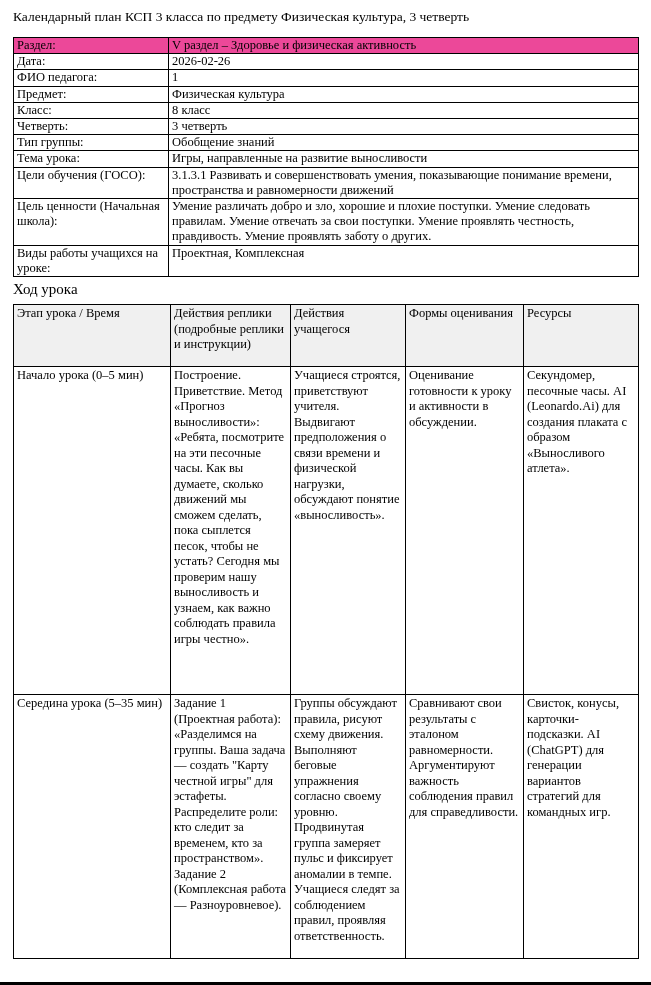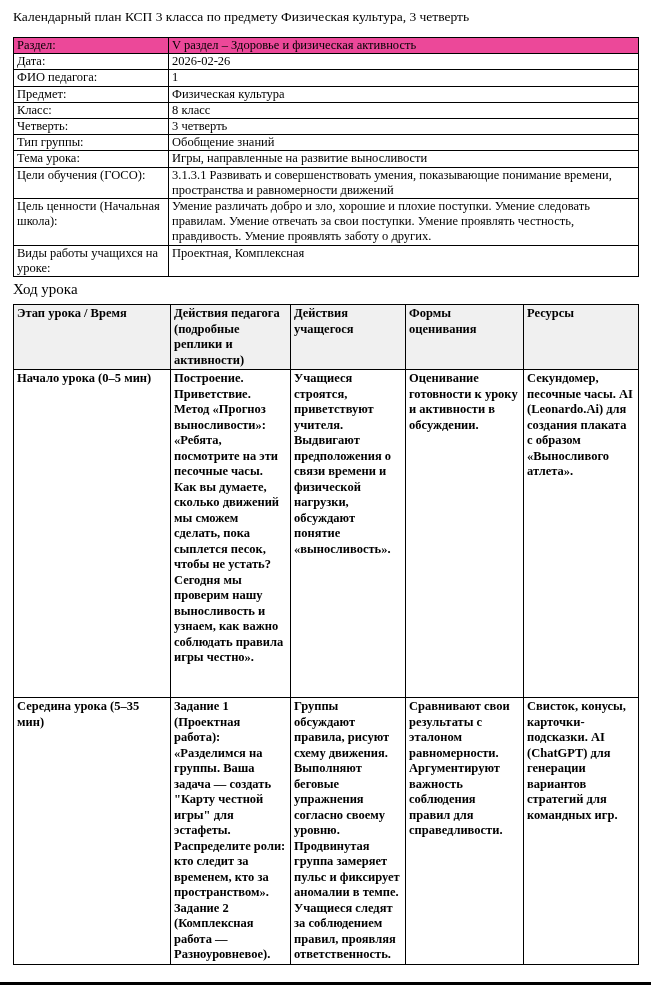--- a/index.html
+++ b/index.html
@@ -44,21 +44,21 @@
     margin: 5px 0 7px 0;
   }
   .lesson-table th,
   .lesson-table td {
     border: 1px solid #000;
     font-size: 12.5px;
     line-height: 15.5px;
     padding: 1px 3px 1px 3px;
     vertical-align: top;
     text-align: left;
-    font-weight: bold;
+    font-weight: normal;
     overflow: hidden;
   }
   .lesson-table thead tr { height: 62px; }
   .lesson-table thead th { background: #f0f0f0; }
   .lesson-table tbody tr.row-start  { height: 328px; }
   .lesson-table tbody tr.row-middle { height: 264px; }
   .page-cut {
     position: absolute;
     left: 0;
     bottom: 0;
@@ -133,21 +133,21 @@
     <colgroup>
       <col style="width:157px">
       <col style="width:120px">
       <col style="width:115px">
       <col style="width:118px">
       <col style="width:115px">
     </colgroup>
     <thead>
       <tr>
         <th>Этап урока / Время</th>
-        <th>Действия педагога (подробные реплики и активности)</th>
+        <th>Действия реплики (подробные реплики и инструкции)</th>
         <th>Действия учащегося</th>
         <th>Формы оценивания</th>
         <th>Ресурсы</th>
       </tr>
     </thead>
     <tbody>
       <tr class="row-start">
         <td>Начало урока (0–5 мин)</td>
         <td>Построение. Приветствие. Метод «Прогноз выносливости»: «Ребята, посмотрите на эти песочные часы. Как вы думаете, сколько движений мы сможем сделать, пока сыплется песок, чтобы не устать? Сегодня мы проверим нашу выносливость и узнаем, как важно соблюдать правила игры честно».</td>
         <td>Учащиеся строятся, приветствуют учителя. Выдвигают предположения о связи времени и физической нагрузки, обсуждают понятие «выносливость».</td>

